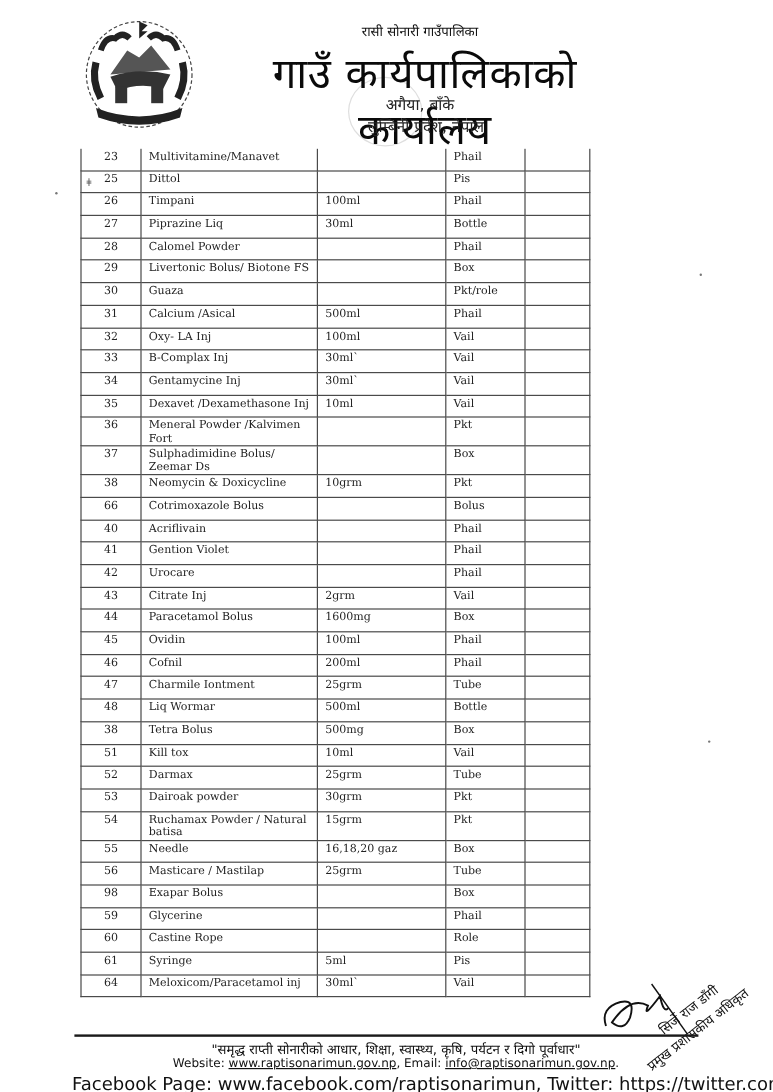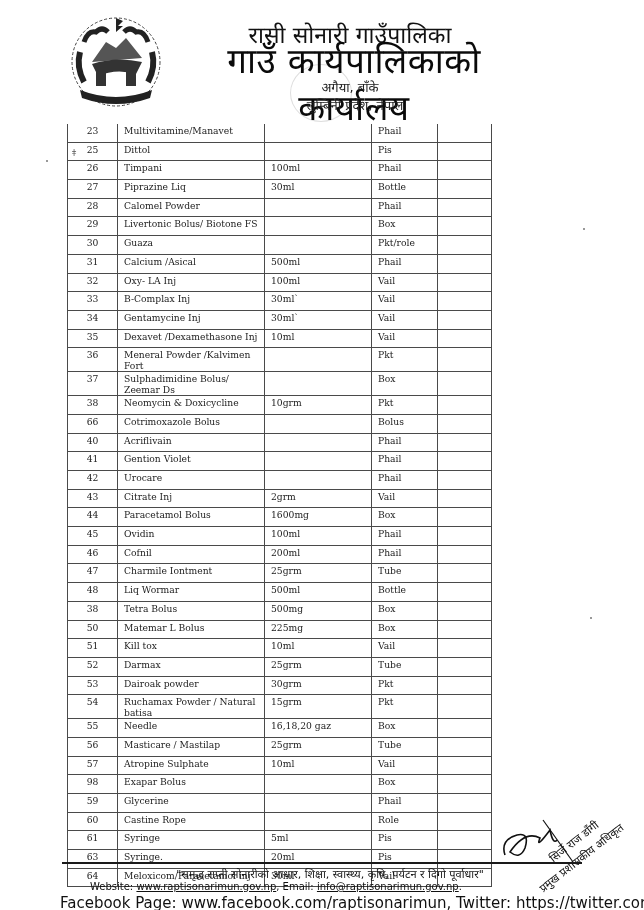--- a/index.html
+++ b/index.html
@@ -4,21 +4,21 @@
 <style>
   html, body { margin: 0; padding: 0; }
   body {
     width: 644px; height: 910px; background: #ffffff; position: relative; overflow: hidden;
     font-family: "DejaVu Serif", "Liberation Serif", serif; color: #1c1c1c;
   }
   .letterhead { position: absolute; left: 0; top: 0; width: 644px; height: 124px; }
   .emblem { position: absolute; left: 66px; top: 12px; width: 100px; height: 100px; }
   .head-line1 {
     position: absolute; left: 200px; top: 18px; width: 300px; text-align: center;
-    font-family: "DejaVu Sans", sans-serif; font-size: 23px; color: #111;
+    font-family: "DejaVu Sans", sans-serif; font-size: 11px; color: #111;
   }
   .head-line2 {
     position: absolute; left: 168px; top: 36px; width: 372px; text-align: center;
     font-family: "DejaVu Sans", sans-serif; font-size: 35px; font-weight: 400; color: #0a0a0a; letter-spacing: 0.5px;
   }
   .head-line3 {
     position: absolute; left: 280px; top: 78px; width: 140px; text-align: center;
     font-family: "DejaVu Sans", sans-serif; font-size: 13px; color: #222;
   }
   .head-line4 {
@@ -44,21 +44,21 @@
   td.c-no { text-align: center; padding-left: 0 !important; }
   col.c1 { width: 50px; } col.c2 { width: 147px; } col.c3 { width: 107px; }
   col.c4 { width: 66px; } col.c5 { width: 54px; }
 
   .footer-rule { position: absolute; left: 62px; top: 862px; width: 520px; height: 2px; background: #1a1a1a; }
   .footer-slogan {
     position: absolute; left: 90px; top: 866px; width: 480px; text-align: center;
     font-family: "DejaVu Sans", sans-serif; font-size: 11px; color: #111;
   }
   .footer-web {
-    position: absolute; left: 90px; top: 881px; width: 480px; 
+    position: absolute; left: 90px; top: 881px; width: 480px; text-align: center;
     font-family: "DejaVu Sans", sans-serif; font-size: 10px; color: #111; white-space: nowrap;
   }
   .footer-social {
     position: absolute; left: 60px; top: 894px; width: 540px; text-align: center;
     font-family: "DejaVu Sans", sans-serif; font-size: 15px; color: #111; white-space: nowrap;
   }
   .footer-web a, .footer-social a { color: #111; text-decoration: underline; }
 
   .signature-stamp { position: absolute; left: 495px; top: 800px; width: 145px; height: 90px; }
   .stamp-line1, .stamp-line2 {
@@ -281,27 +281,20 @@
         <td></td>
       </tr>
       <tr>
         <td class="c-no">38</td>
         <td>Tetra Bolus</td>
         <td>500mg</td>
         <td>Box</td>
         <td></td>
       </tr>
       <tr>
-        <td class="c-no">50</td>
-        <td>Matemar L  Bolus</td>
-        <td>225mg</td>
-        <td>Box</td>
-        <td></td>
-      </tr>
-      <tr>
         <td class="c-no">51</td>
         <td>Kill tox</td>
         <td>10ml</td>
         <td>Vail</td>
         <td></td>
       </tr>
       <tr>
         <td class="c-no">52</td>
         <td>Darmax</td>
         <td>25grm</td>
@@ -330,27 +323,20 @@
         <td></td>
       </tr>
       <tr>
         <td class="c-no">56</td>
         <td>Masticare / Mastilap</td>
         <td>25grm</td>
         <td>Tube</td>
         <td></td>
       </tr>
       <tr>
-        <td class="c-no">57</td>
-        <td>Atropine Sulphate</td>
-        <td>10ml</td>
-        <td>Vail</td>
-        <td></td>
-      </tr>
-      <tr>
         <td class="c-no">98</td>
         <td>Exapar Bolus</td>
         <td></td>
         <td>Box</td>
         <td></td>
       </tr>
       <tr>
         <td class="c-no">59</td>
         <td>Glycerine</td>
         <td></td>
@@ -361,27 +347,20 @@
         <td class="c-no">60</td>
         <td>Castine Rope</td>
         <td></td>
         <td>Role</td>
         <td></td>
       </tr>
       <tr>
         <td class="c-no">61</td>
         <td>Syringe</td>
         <td>5ml</td>
-        <td>Pis</td>
-        <td></td>
-      </tr>
-      <tr>
-        <td class="c-no">63</td>
-        <td>Syringe.</td>
-        <td>20ml</td>
         <td>Pis</td>
         <td></td>
       </tr>
       <tr>
         <td class="c-no">64</td>
         <td>Meloxicom/Paracetamol inj</td>
         <td>30ml`</td>
         <td>Vail</td>
         <td></td>
       </tr>

